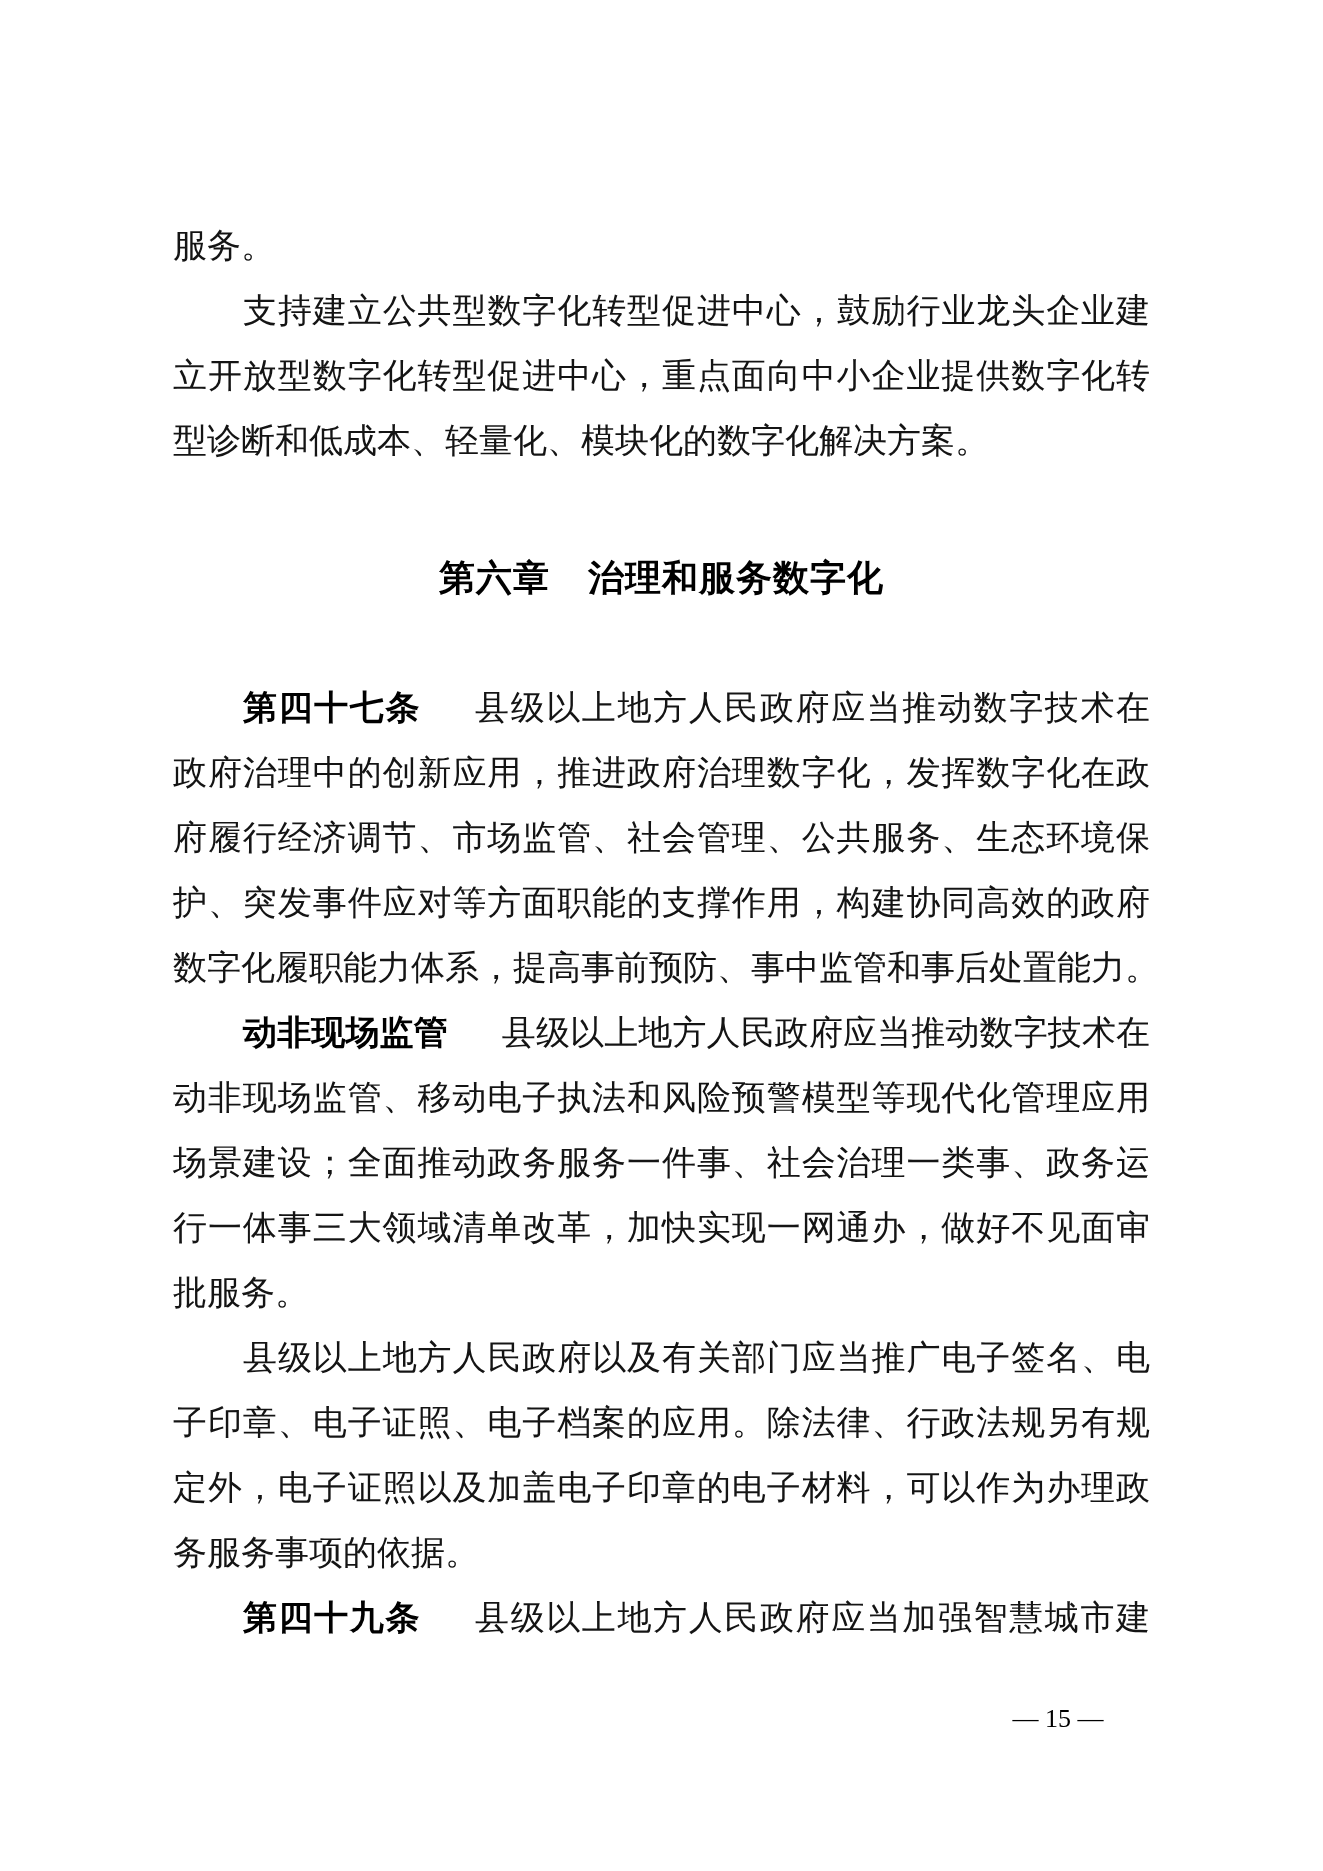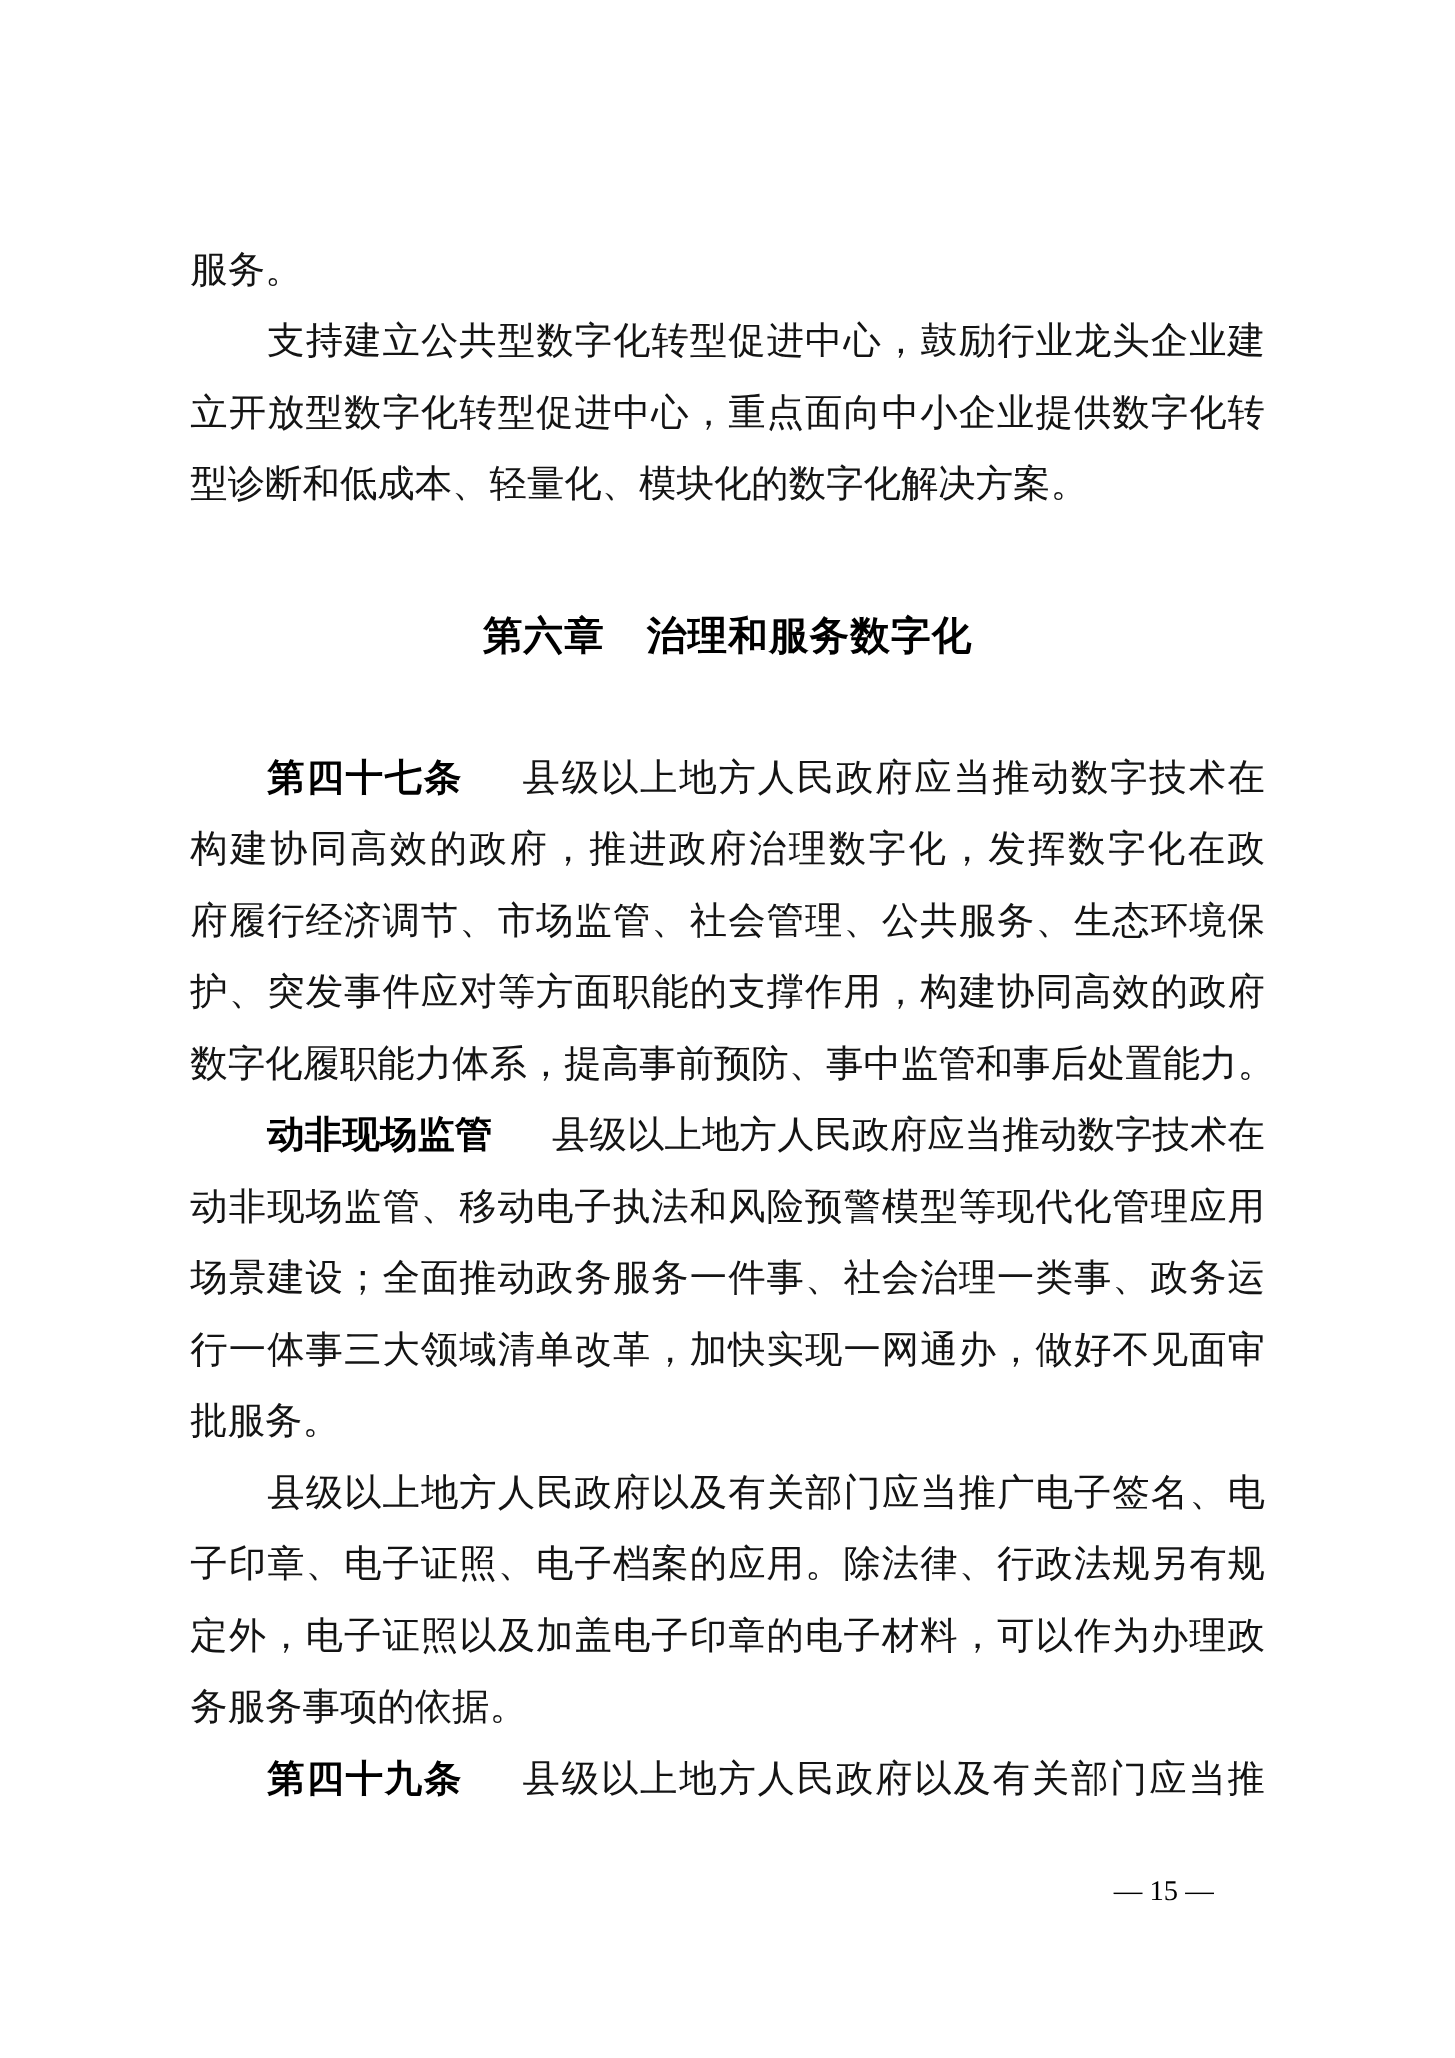--- a/index.html
+++ b/index.html
@@ -84,32 +84,32 @@
         <div class="line justify"><span>立开放型数字化转型促进中心，重点面向中小企业提供数字化转</span></div>
         <div class="line"><span>型诊断和低成本、轻量化、模块化的数字化解决方案。</span></div>
       </div>
 
     <h2 class="chapter">
       <span>第六章</span><span class="gap"></span><span>治理和服务数字化</span>
     </h2>
 
     <div>
         <div class="line indent justify"><span class="term">第四十七条</span><span>县级以上地方人民政府应当推动数字技术在</span></div>
-        <div class="line justify"><span>构建协同高效的政府，推进政府治理数字化，发挥数字化在政</span></div>
+        <div class="line justify"><span>政府治理中的创新应用，推进政府治理数字化，发挥数字化在政</span></div>
         <div class="line justify"><span>府履行经济调节、市场监管、社会管理、公共服务、生态环境保</span></div>
         <div class="line justify"><span>护、突发事件应对等方面职能的支撑作用，构建协同高效的政府</span></div>
         <div class="line"><span>数字化履职能力体系，提高事前预防、事中监管和事后处置能力。</span></div>
         <div class="line indent justify"><span class="term">动非现场监管</span><span>县级以上地方人民政府应当推动数字技术在</span></div>
         <div class="line justify"><span>动非现场监管、移动电子执法和风险预警模型等现代化管理应用</span></div>
         <div class="line justify"><span>场景建设；全面推动政务服务一件事、社会治理一类事、政务运</span></div>
         <div class="line justify"><span>行一体事三大领域清单改革，加快实现一网通办，做好不见面审</span></div>
         <div class="line"><span>批服务。</span></div>
         <div class="line indent justify"><span>县级以上地方人民政府以及有关部门应当推广电子签名、电</span></div>
         <div class="line justify"><span>子印章、电子证照、电子档案的应用。除法律、行政法规另有规</span></div>
         <div class="line justify"><span>定外，电子证照以及加盖电子印章的电子材料，可以作为办理政</span></div>
         <div class="line"><span>务服务事项的依据。</span></div>
-        <div class="line indent justify"><span class="term">第四十九条</span><span>县级以上地方人民政府以及有关部门应当推</span></div>
+        <div class="line indent justify"><span class="term">第四十九条</span><span>县级以上地方人民政府应当加强智慧城市建</span></div>
       </div>
 
   </div>
 
   <div class="pagenum">— 15 —</div>
 </div>
 
 </body></html>

